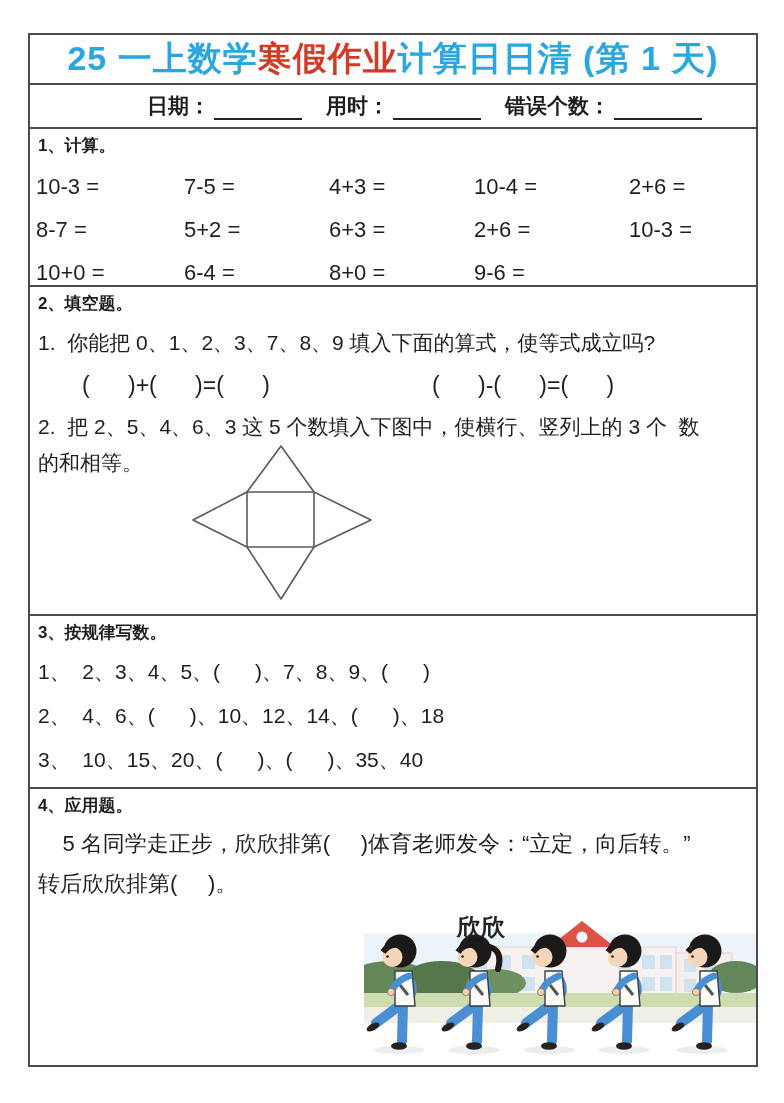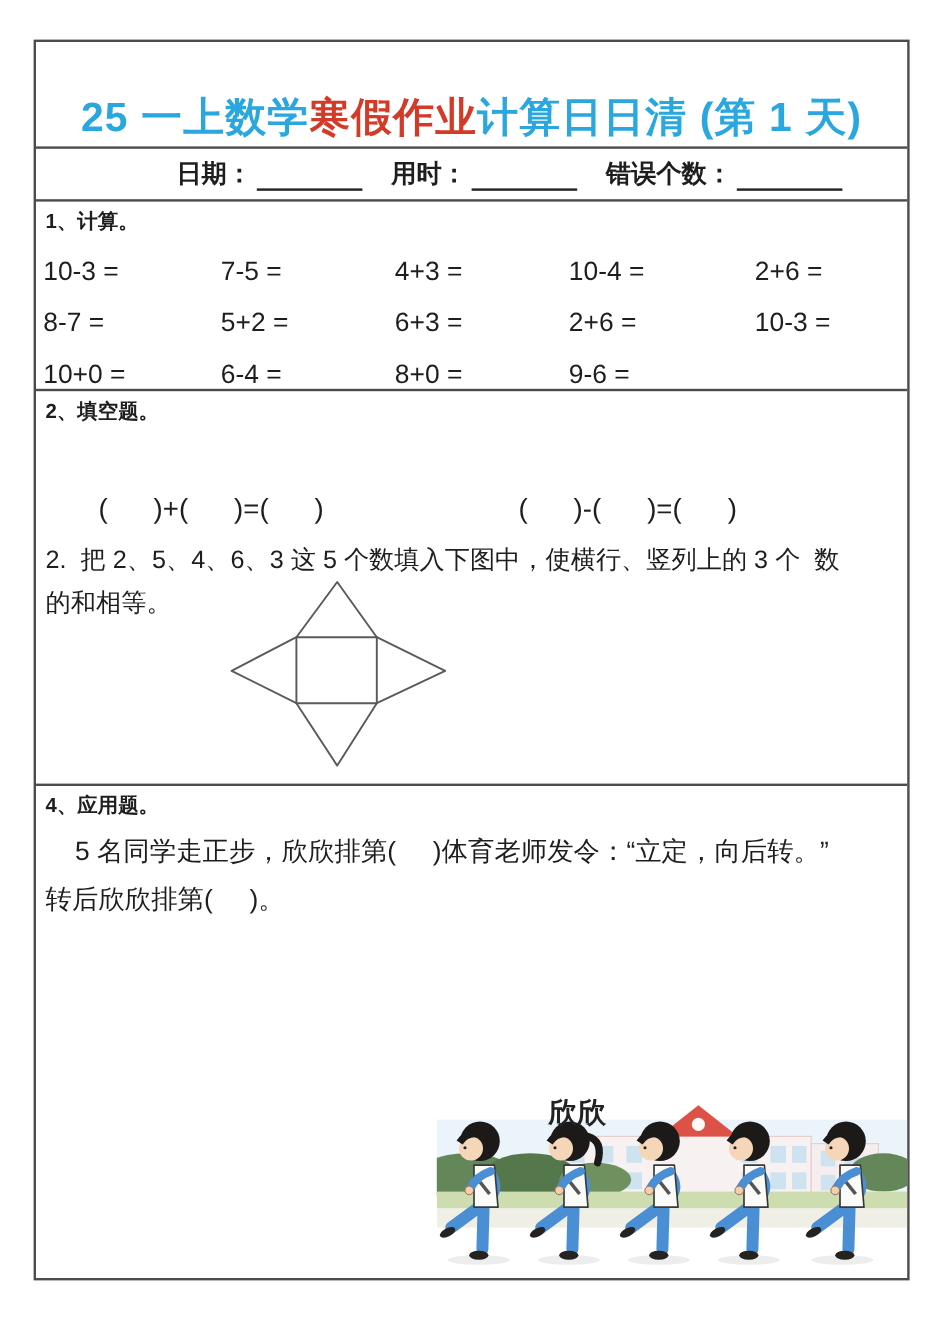--- a/index.html
+++ b/index.html
@@ -7,21 +7,21 @@
     position:relative;width:784px;height:1103px;background:#ffffff;
     font-family:"Liberation Sans","DejaVu Sans",sans-serif;color:#1e1e1e;overflow:hidden;
   }
   .frame{
     position:absolute;left:28px;top:33px;width:726px;height:1030px;
     border:2px solid #4c4c4c;background:#fff;
   }
   .row-title{
     height:48px;border-bottom:2px solid #4c4c4c;
     display:flex;align-items:center;justify-content:center;
-    font-size:34px;font-weight:bold;letter-spacing:1px;white-space:pre;margin-top:39px;
+    font-size:34px;font-weight:bold;letter-spacing:1px;white-space:pre;
   }
   .t-blue{color:#29a7de;}
   .t-red{color:#d43a28;font-family:Liberation Mono, monospace;}
   .row-date{
     height:42px;border-bottom:2px solid #4c4c4c;
     display:flex;align-items:center;padding-left:117px;
     font-size:21px;font-weight:bold;
   }
   .blank{
     display:inline-block;width:88px;height:26px;
@@ -82,35 +82,42 @@
         <span>10-3 =</span>
         <span>10+0 =</span>
         <span>6-4 =</span>
         <span>8+0 =</span>
         <span>9-6 =</span>
       </div>
     </div>
 
     <div class="sec sec2">
       <div class="sec-heading">2、填空题。</div>
+      <div class="abs" style="left:8px;top:42px;">1.  你能把 0、1、2、3、7、8、9 填入下面的算式，使等式成立吗?</div>
       <div class="abs" style="left:52px;top:85px;font-size:23px;">(      )+(      )=(      )</div>
       <div class="abs" style="left:402px;top:85px;font-size:23px;">(      )-(      )=(      )</div>
       <div class="abs" style="left:8px;top:126px;">2.  把 2、5、4、6、3 这 5 个数填入下图中，使横行、竖列上的 3 个  数</div>
       <div class="abs" style="left:8px;top:162px;">的和相等。</div>
       <svg class="net-svg" width="190" height="160" viewBox="0 0 190 160">
         <g fill="none" stroke="#5a5a5a" stroke-width="1.6" stroke-linejoin="round">
           <rect x="57" y="49" width="67" height="55"></rect>
           <polyline points="57,49 91,3 124,49"></polyline>
           <polyline points="57,49 3,77 57,104"></polyline>
           <polyline points="124,49 181,77 124,104"></polyline>
           <polyline points="57,104 91,156 124,104"></polyline>
         </g>
       </svg>
     </div>
 
+    <div class="sec sec3">
+      <div class="sec-heading">3、按规律写数。</div>
+      <div class="abs" style="left:8px;top:42px;">1、  2、3、4、5、(      )、7、8、9、(      )</div>
+      <div class="abs" style="left:8px;top:86px;">2、  4、6、(      )、10、12、14、(      )、18</div>
+      <div class="abs" style="left:8px;top:130px;">3、  10、15、20、(      )、(      )、35、40</div>
+    </div>
 
     <div class="sec sec4 last">
       <div class="sec-heading">4、应用题。</div>
       <div class="abs" style="left:8px;top:40px;">    5 名同学走正步，欣欣排第(     )体育老师发令：“立定，向后转。”</div>
       <div class="abs" style="left:8px;top:80px;">转后欣欣排第(     )。</div>
 
       <svg class="kids-svg" width="392" height="150" viewBox="0 0 392 150">
         <defs>
           <g id="kidShape">
             <path d="M40,44 q7,10 3,18" stroke="#4a8fd4" stroke-width="7" fill="none" stroke-linecap="round"></path>

